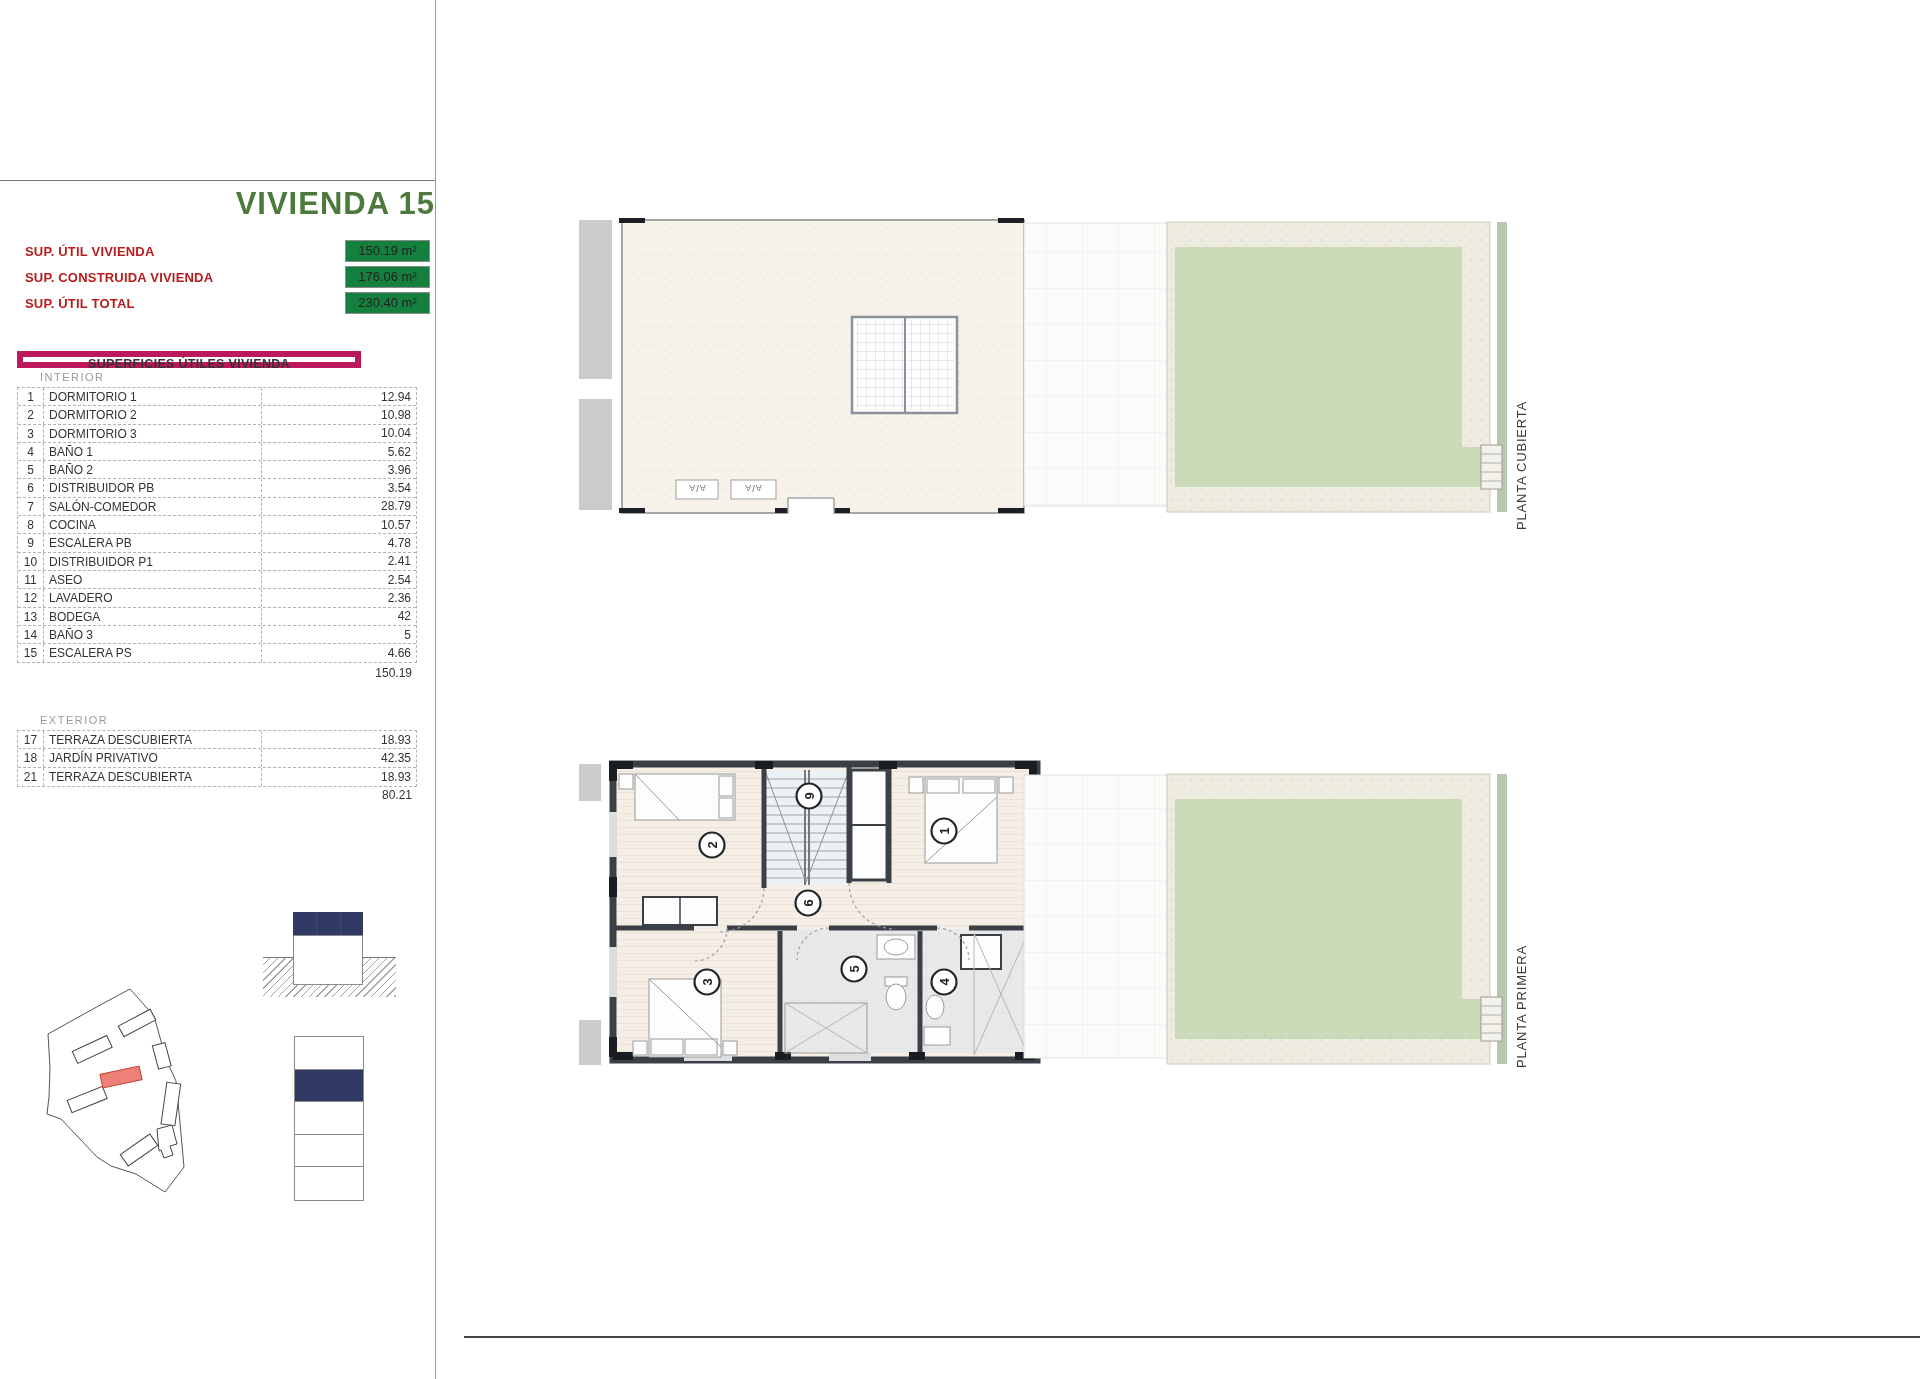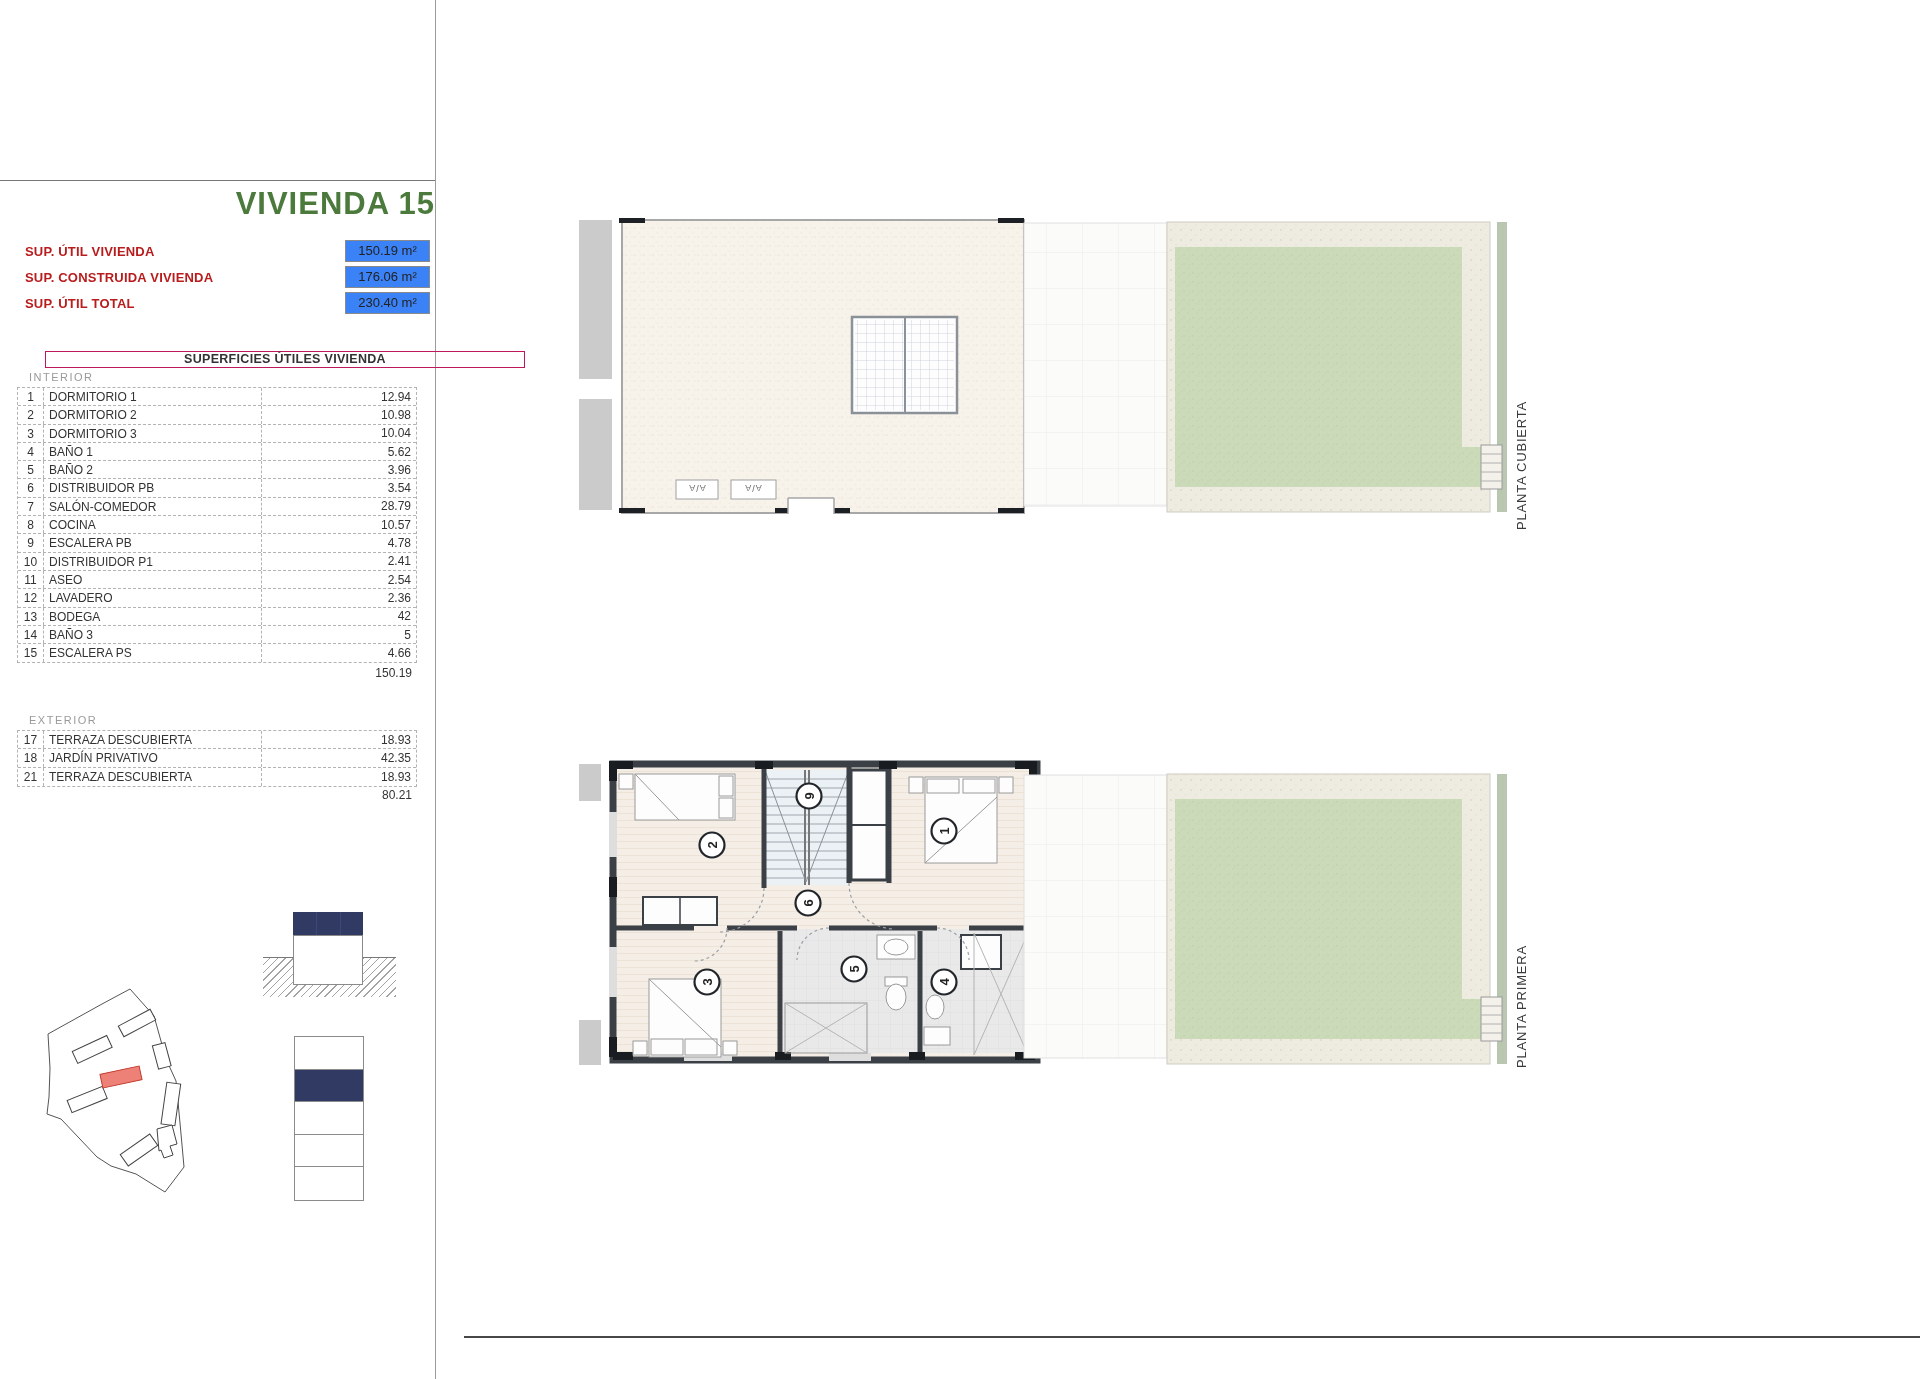--- a/index.html
+++ b/index.html
@@ -10,25 +10,25 @@
   .v-divider { position:absolute; left:435px; top:0; width:1px; height:1379px; background:#9b9b9b; }
   .h-header-line { position:absolute; left:0; top:180px; width:435px; height:1px; background:#777; }
 
   
   .sidebar { position:absolute; left:0; top:0; width:435px; height:1379px; }
   .title { position:absolute; left:0; top:186px; width:435px; text-align:right;
            font-size:31px; font-weight:bold; letter-spacing:1px; color:#4b7a3c; }
   .sum-row { position:absolute; left:25px; width:405px; height:22px; }
   .sum-label { position:absolute; left:0; top:4px; font-size:13px; font-weight:bold; color:#b91c1c; letter-spacing:0.2px; }
   .sum-box { position:absolute; left:320px; top:0; width:85px; height:22px; border:1px solid #8a8a8a;
-             background:#3b82f6; font-size:13px; color:#222; text-align:center; line-height:20px; }
-
-  .tbl-header { position:absolute; left:17px; top:351px; width:480px; height:17px; border:1px solid #be185d;
-                font-size:12.5px; font-weight:bold; color:#333; text-align:center; line-height:15px; letter-spacing:0.3px;margin-left:28px; }
-  .sec-label { position:absolute; left:29px; font-size:11px; color:#9a9a9a; letter-spacing:1.5px; }
+             background:#15803d; font-size:13px; color:#222; text-align:center; line-height:20px; }
+
+  .tbl-header { position:absolute; left:17px; top:351px; width:344px; height:17px; border:6px solid #be185d;
+                font-size:12.5px; font-weight:bold; color:#333; text-align:center; line-height:15px; letter-spacing:0.3px; }
+  .sec-label { position:absolute; left:40px; font-size:11px; color:#9a9a9a; letter-spacing:1.5px; }
 
   .rows { position:absolute; left:17px; width:400px; border:1px dashed #b3b3b3; }
   .trow { display:flex; height:18.3px; border-bottom:1px dashed #b3b3b3; font-size:12px; color:#333; align-items:center; }
   .trow:last-child { border-bottom:none; }
   .tnum { width:26px; text-align:center; border-right:1px dashed #b3b3b3; align-self:stretch; line-height:18.3px; }
   .tname { width:218px; padding-left:5px; border-right:1px dashed #b3b3b3; align-self:stretch; line-height:18.3px;
            white-space:nowrap; overflow:hidden; }
   .tval { flex:1; text-align:right; padding-right:5px; }
   .total-row { position:absolute; left:17px; width:400px; font-size:12px; color:#333; text-align:right; padding-right:5px; }
 

